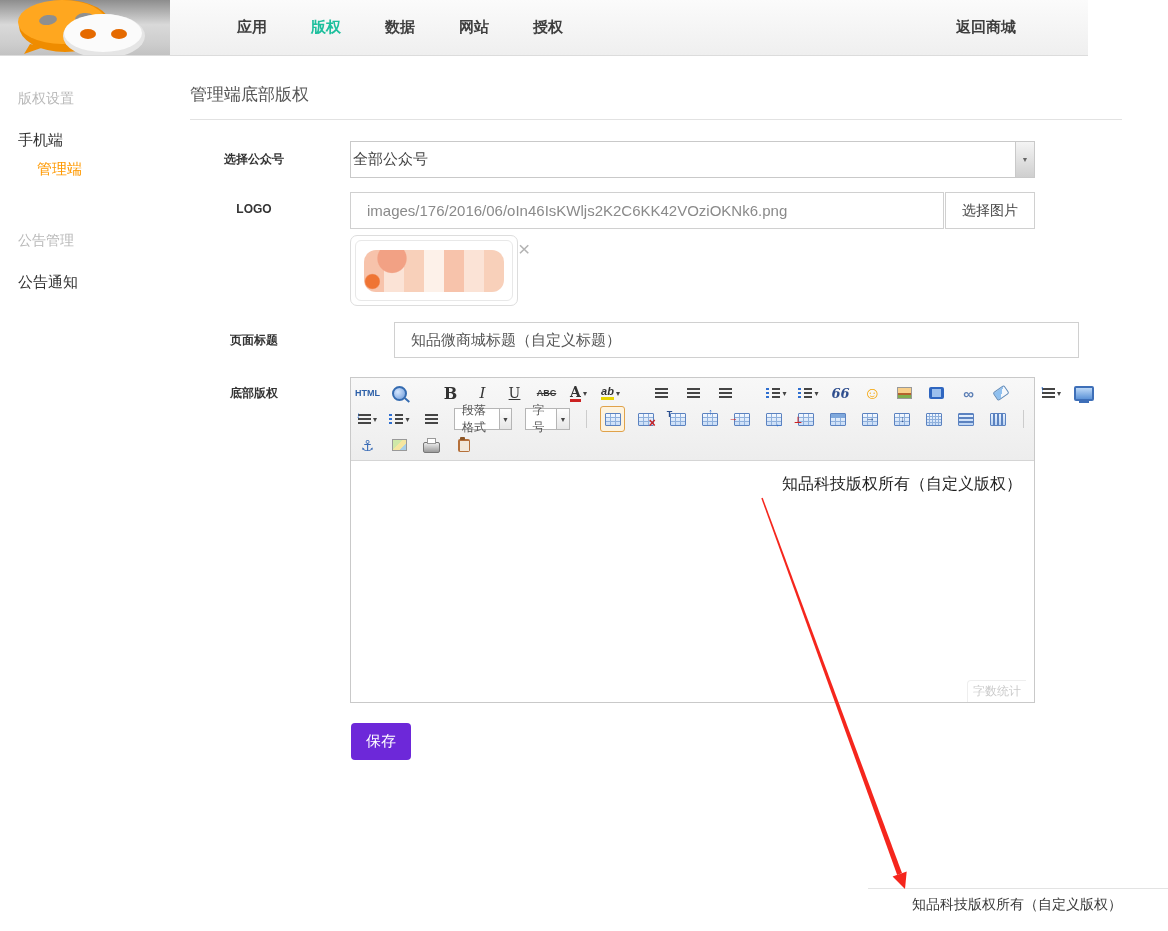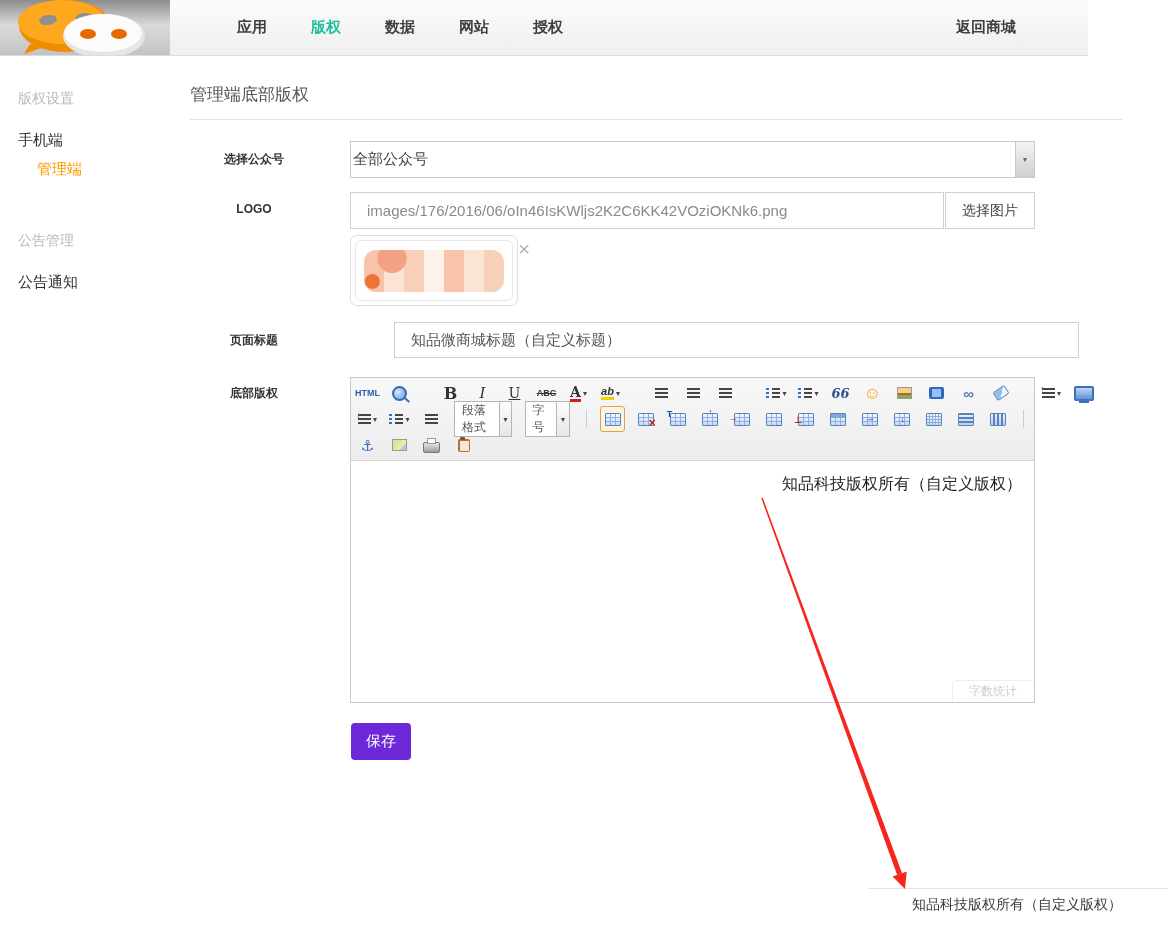--- a/index.html
+++ b/index.html
@@ -86,21 +86,21 @@
     background:linear-gradient(180deg,#f8cf8a 0 45%,#b5622d 45% 70%,#7fae4e 70% 100%);}
   .i-media{width:15px;height:12px;background:#2f66c0;border-radius:2px;position:relative;}
   .i-media::before{content:"";position:absolute;left:3px;right:3px;top:2px;bottom:2px;background:#9cc0ee;}
   .i-link{color:#5c7fb5;font-weight:bold;font-size:15px;line-height:1;}
   .i-eraser{width:12px;height:8px;border:1px solid #5d88b8;border-radius:2px;transform:rotate(-35deg);
     background:linear-gradient(135deg,#8fc0ef 0 55%,#f4f7fb 55%);}
   .arrow-up-mini,.arrow-dn-mini{position:absolute;left:-2px;top:-3px;color:#2f6fd0;font-size:9px;line-height:1;}
   .i-mon{width:16px;height:11px;border:2px solid #3e6fb8;border-radius:2px;position:relative;
     background:linear-gradient(#bcd8f7,#5d93d8);}
   .i-mon::after{content:"";position:absolute;left:3px;right:3px;bottom:-4px;height:2px;background:#3e6fb8;}
-  .mini-sel{height:36px;box-sizing:border-box;border:1px solid #b5b5b5;background:#fff;
+  .mini-sel{height:22px;box-sizing:border-box;border:1px solid #b5b5b5;background:#fff;
     display:inline-flex;align-items:center;margin:11px 2px;cursor:pointer;}
   .mini-sel .txt{padding:0 7px;font-size:12px;color:#555;}
   .mini-sel .car{width:16px;align-self:stretch;border-left:1px solid #b5b5b5;display:flex;align-items:center;
     justify-content:center;font-size:7px;color:#444;background:linear-gradient(#fdfdfd,#e6e6e6);}
   .i-tb{width:16px;height:13px;box-sizing:border-box;border:1px solid #5b82c0;border-radius:1px;position:relative;
     background-image:
       repeating-linear-gradient(90deg,rgba(0,0,0,0) 0 4px,#8fb0dc 4px 5px),
       repeating-linear-gradient(0deg,rgba(0,0,0,0) 0 3px,#8fb0dc 3px 4px),
       linear-gradient(#f4f9ff,#c8dcf6);}
   .i-tb::after{position:absolute;font-size:9px;font-weight:bold;right:-3px;bottom:-4px;line-height:1;}
@@ -130,22 +130,22 @@
   .i-print{width:15px;height:9px;border:1px solid #777;border-radius:2px;position:relative;
     background:linear-gradient(#ececec,#9a9a9a);margin-top:4px;}
   .i-print::before{content:"";position:absolute;left:3px;right:3px;top:-5px;height:4px;background:#fff;border:1px solid #999;}
   .i-paste{width:12px;height:13px;background:#b5703a;border-radius:2px;position:relative;}
   .i-paste::before{content:"";position:absolute;left:2px;right:1px;top:2px;bottom:1px;background:#f2e8da;}
   .i-paste::after{content:"";position:absolute;left:2px;width:5px;top:-2px;height:3px;background:#8a5526;border-radius:1px;}
   .push-right{margin-left:auto;margin-right:4px;}
 
   .ed-body{position:relative;height:241px;}
   .ed-content{position:absolute;left:0;right:12px;top:13px;text-align:right;font-size:16px;color:#1f1f1f;}
-  .word-count{position:absolute;right:1px;bottom:0;border:1px solid #eee;border-right:none;border-bottom:none;
-    border-top-left-radius:4px;background:#fff;color:#cbcbcb;font-size:12px;padding:2px 16px;}
+  .word-count{position:absolute;right:8px;bottom:0;border:1px solid #eee;border-right:none;border-bottom:none;
+    border-top-left-radius:4px;background:#fff;color:#cbcbcb;font-size:12px;padding:2px 5px;}
 
   .save-btn{position:absolute;left:351px;top:723px;width:60px;height:37px;border:none;border-radius:4px;
     background:#6d28d9;color:#fff;font-size:15px;font-family:inherit;cursor:pointer;}
 
   .footer-line{position:absolute;left:868px;right:0;top:888px;height:1px;background:#e3e3e3;}
   .footer-text{position:absolute;right:46px;top:896px;font-size:14px;color:#3a3a3a;}
 
   .arrow-overlay{position:absolute;left:0;top:0;width:1168px;height:931px;pointer-events:none;z-index:40;}
 </style>
 </head>

